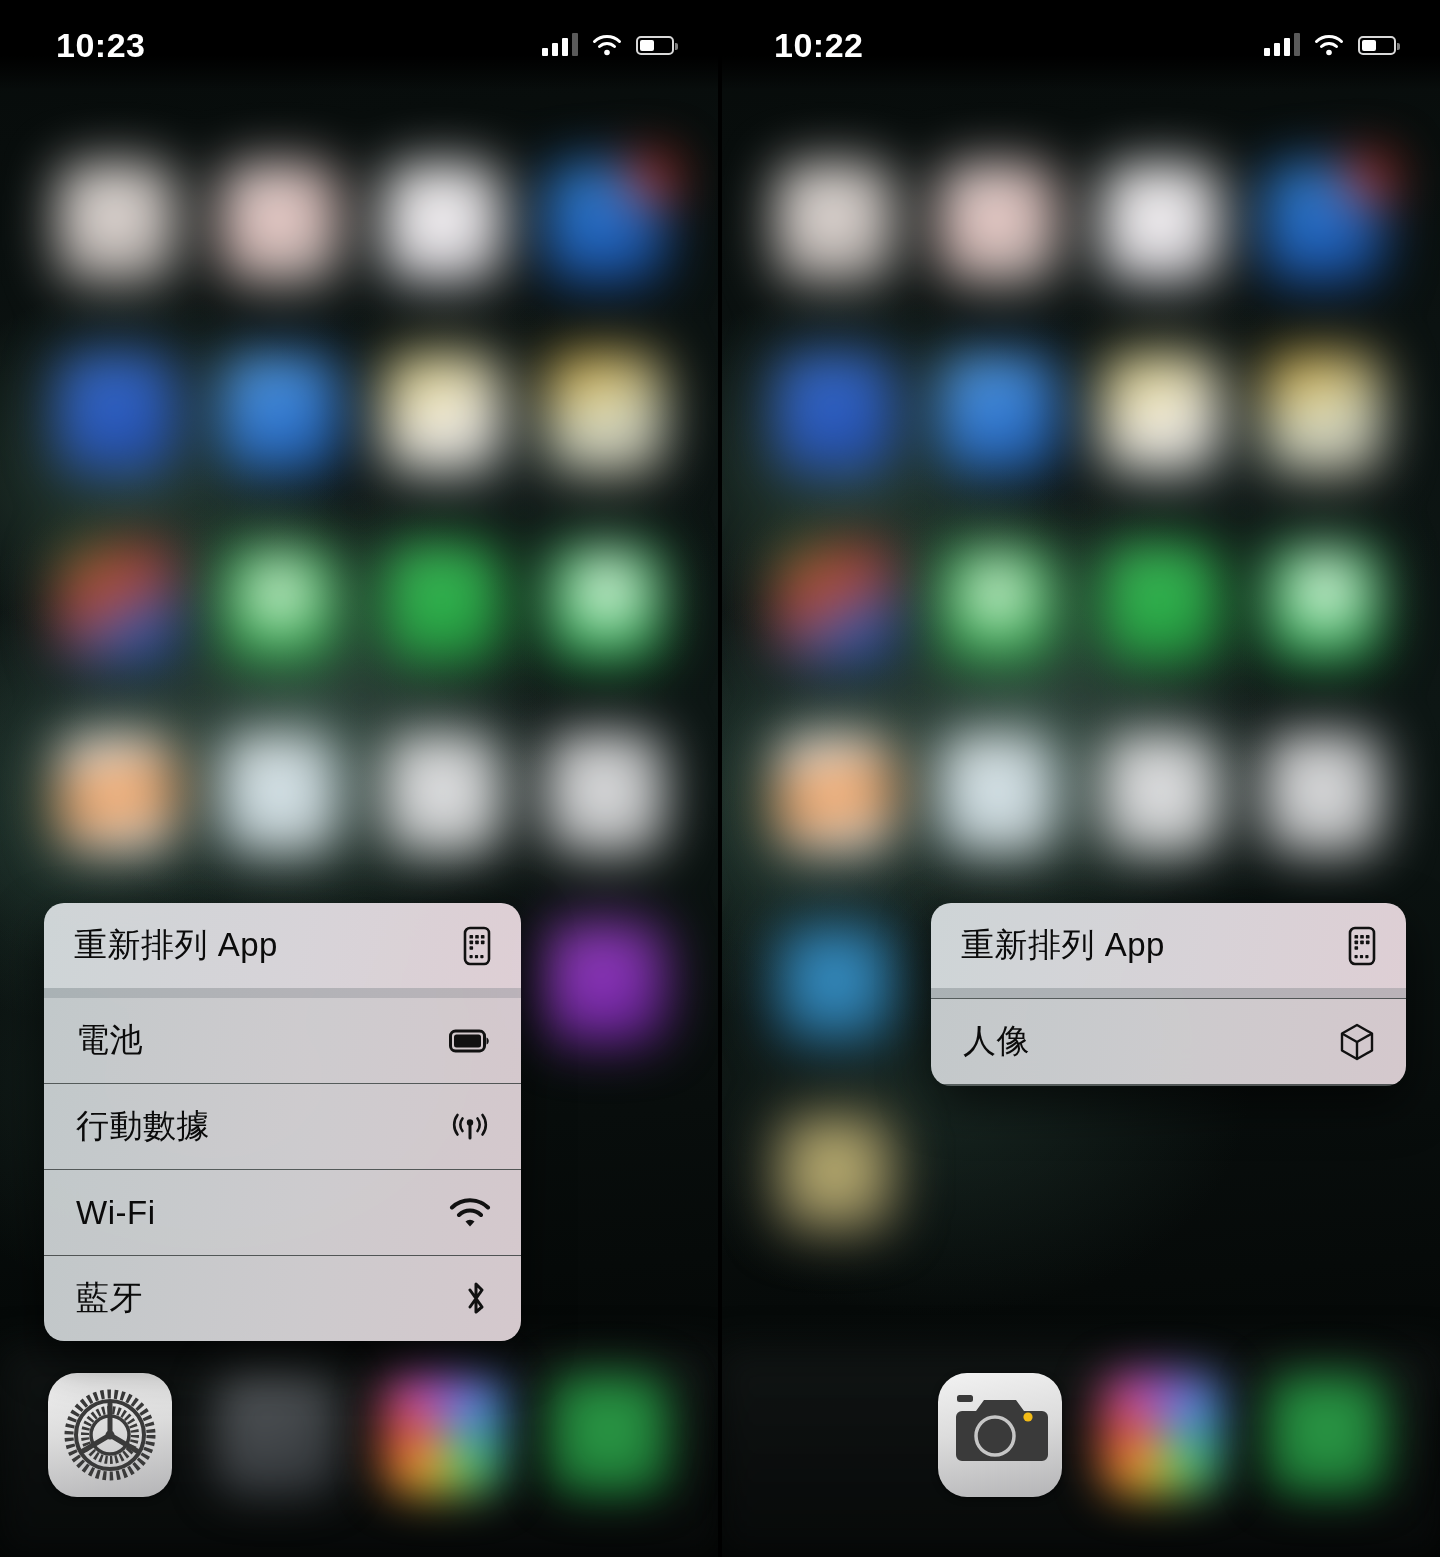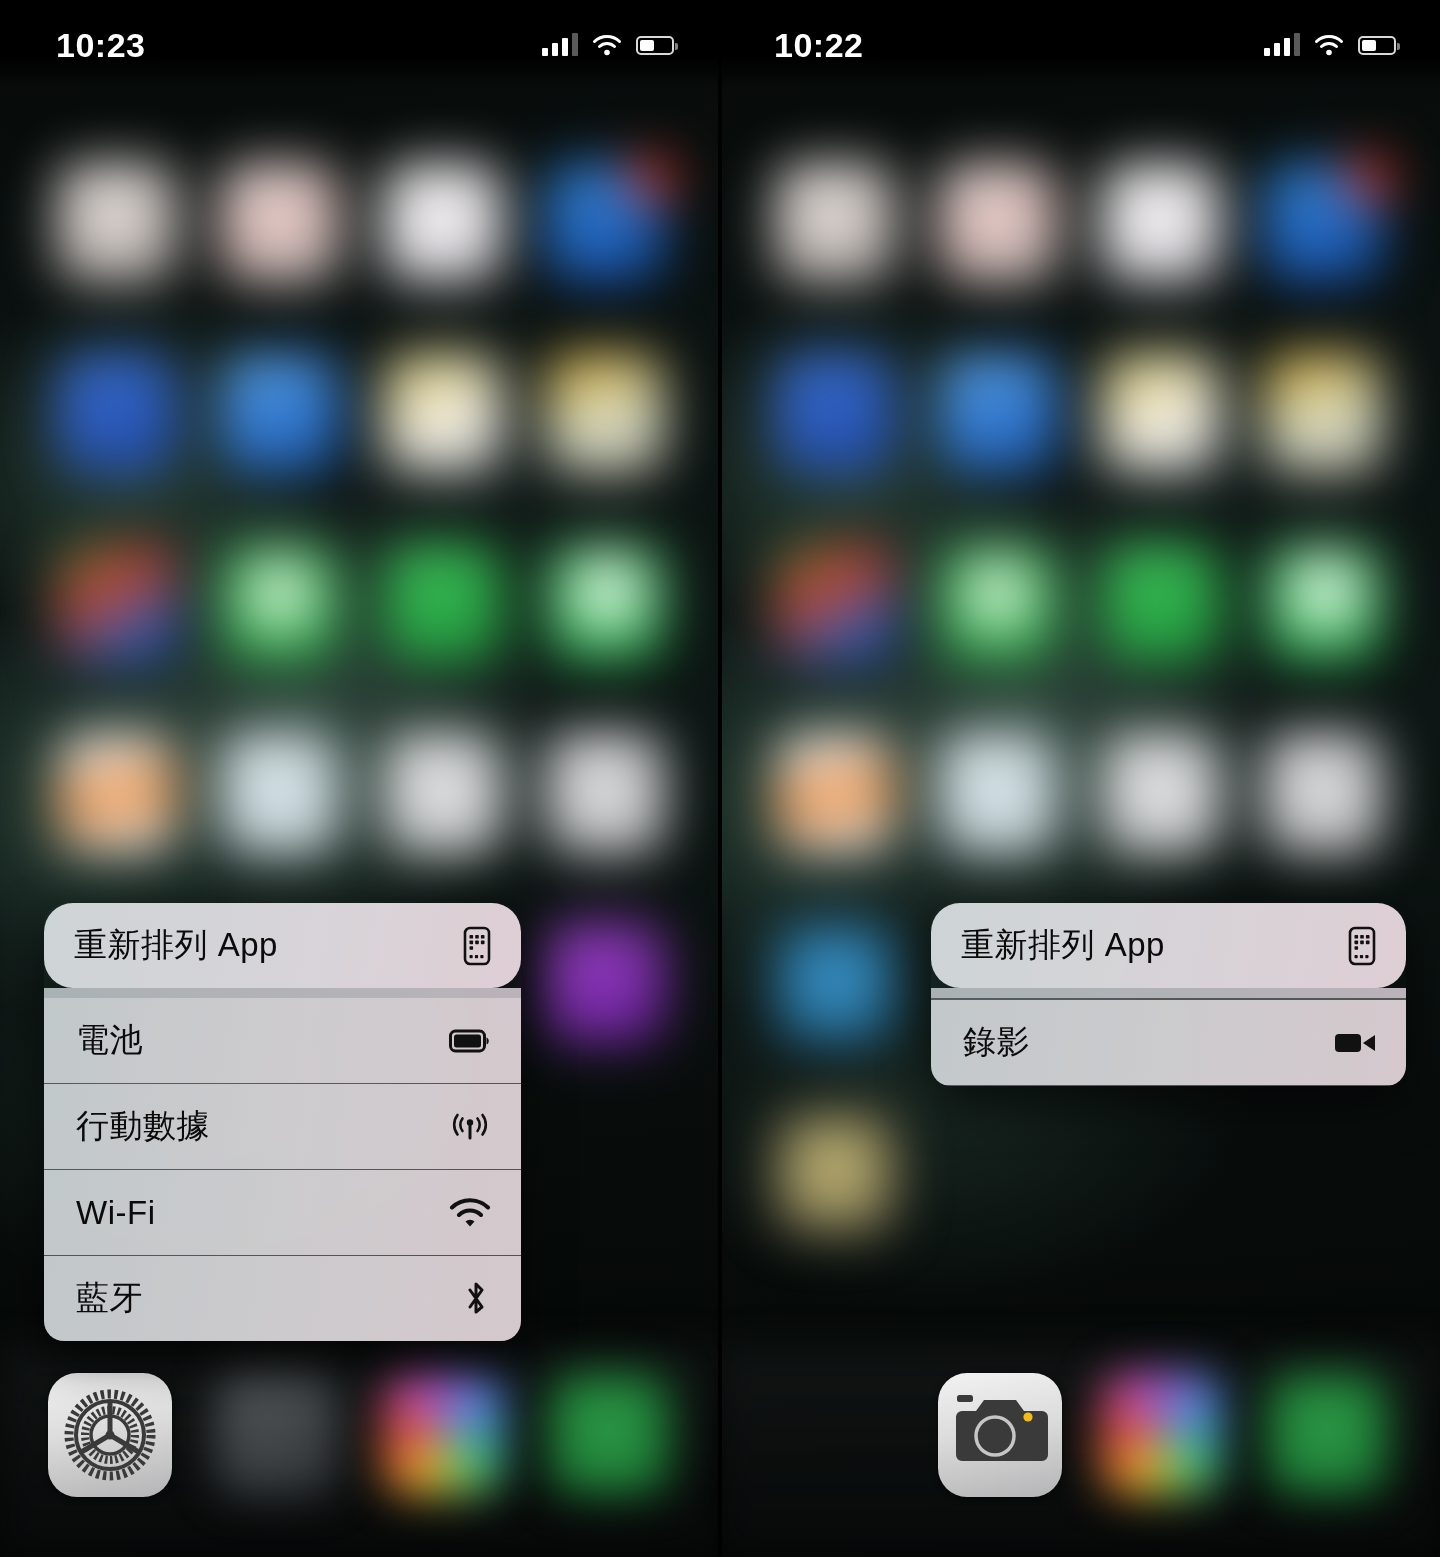--- a/index.html
+++ b/index.html
@@ -143,21 +143,20 @@
   .ctx-row .label {
     font-size: 33px;
     color: #0b0b0b;
     letter-spacing: 0.5px;
     font-family: "Liberation Sans", "DejaVu Sans", sans-serif;
   }
   .ctx-row .glyph { width: 42px; display:flex; align-items:center; justify-content:flex-end; }
 
   .row-head {
     background: linear-gradient(100deg, rgba(214,220,222,0.96) 0%, rgba(224,219,224,0.96) 55%, rgba(231,215,221,0.96) 100%);
-    border-radius: 29px;
   }
   .row-body {
     background: linear-gradient(100deg, rgba(204,210,212,0.95) 0%, rgba(216,213,216,0.95) 55%, rgba(224,211,216,0.95) 100%);
     padding-left: 32px;
   }
   .thick-sep {
     height: 10px;
     background: linear-gradient(100deg, rgba(178,186,189,0.95), rgba(196,188,194,0.95));
   }
   .thin-sep {
@@ -438,30 +437,31 @@
               <rect x="11.9" y="29" width="3.2" height="3.2" rx="0.7"></rect>
               <rect x="17.3" y="29" width="3.2" height="3.2" rx="0.7"></rect>
             </g>
           </svg>
         </span>
       </div>
       <div class="thick-sep"></div>
 
       <div class="thin-sep"></div>
 
-      <div class="thin-sep"></div>
-
       <div class="ctx-row row-body">
-        <span class="label">錄影</span>
-        <span class="glyph">
-          <svg width="42" height="26" viewBox="0 0 42 26">
-            <rect x="1" y="4" width="26" height="18" rx="4" fill="#111"></rect>
-            <path d="M29 13 L41 5 L41 21 Z" fill="#111"></path>
-          </svg>
-        </span>
-      </div>
+        <span class="label">人像</span>
+        <span class="glyph">
+          <svg width="38" height="40" viewBox="0 0 38 40">
+            <path d="M19 3 L34 11.5 L34 28.5 L19 37 L4 28.5 L4 11.5 Z" fill="none" stroke="#111" stroke-width="2.4" stroke-linejoin="round"></path>
+            <path d="M4 11.5 L19 20 L34 11.5" fill="none" stroke="#111" stroke-width="2.4" stroke-linejoin="round"></path>
+            <path d="M19 20 L19 37" fill="none" stroke="#111" stroke-width="2.4"></path>
+          </svg>
+        </span>
+      </div>
+      <div class="thin-sep"></div>
+
       <div class="thin-sep"></div>
 
     </div>
   </div>
 
   <div class="gutter"></div>
 </div>
 
 </body></html>

